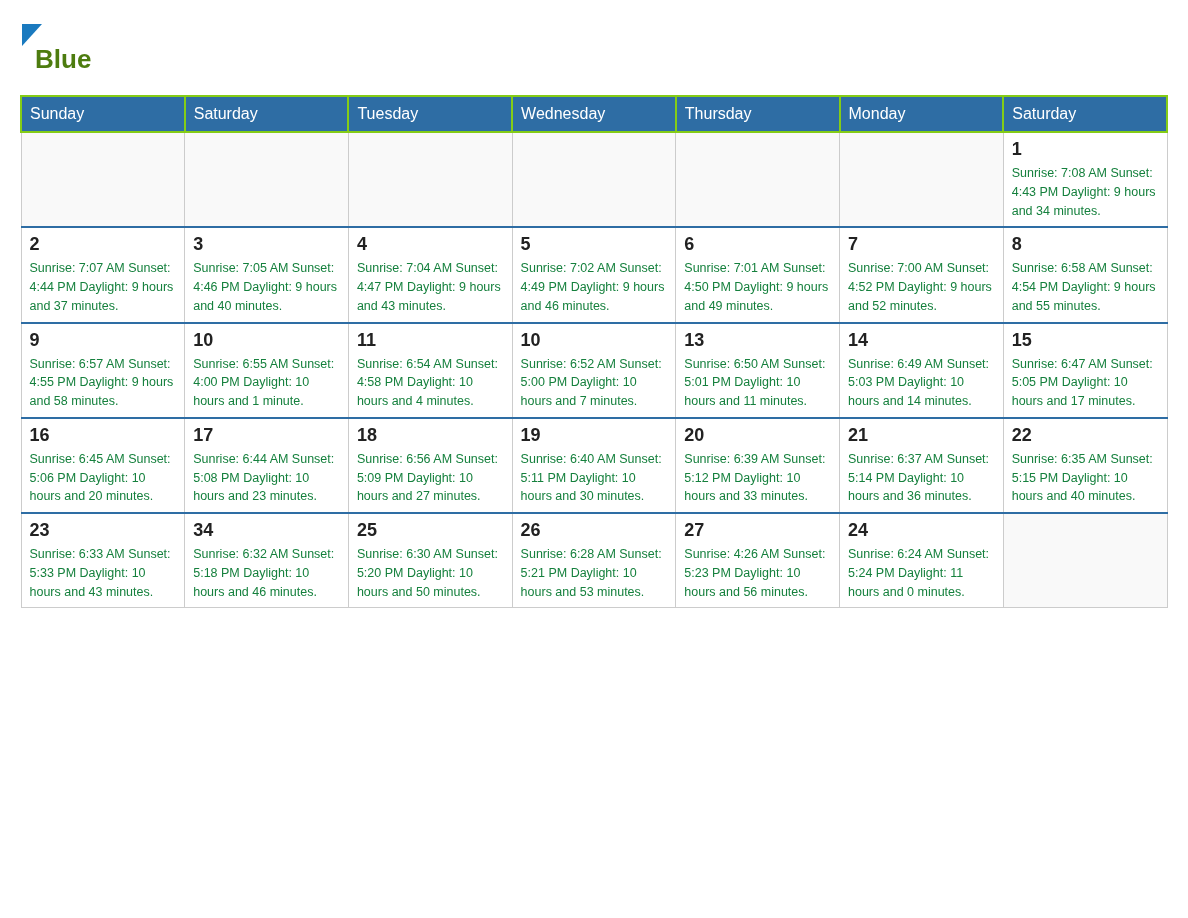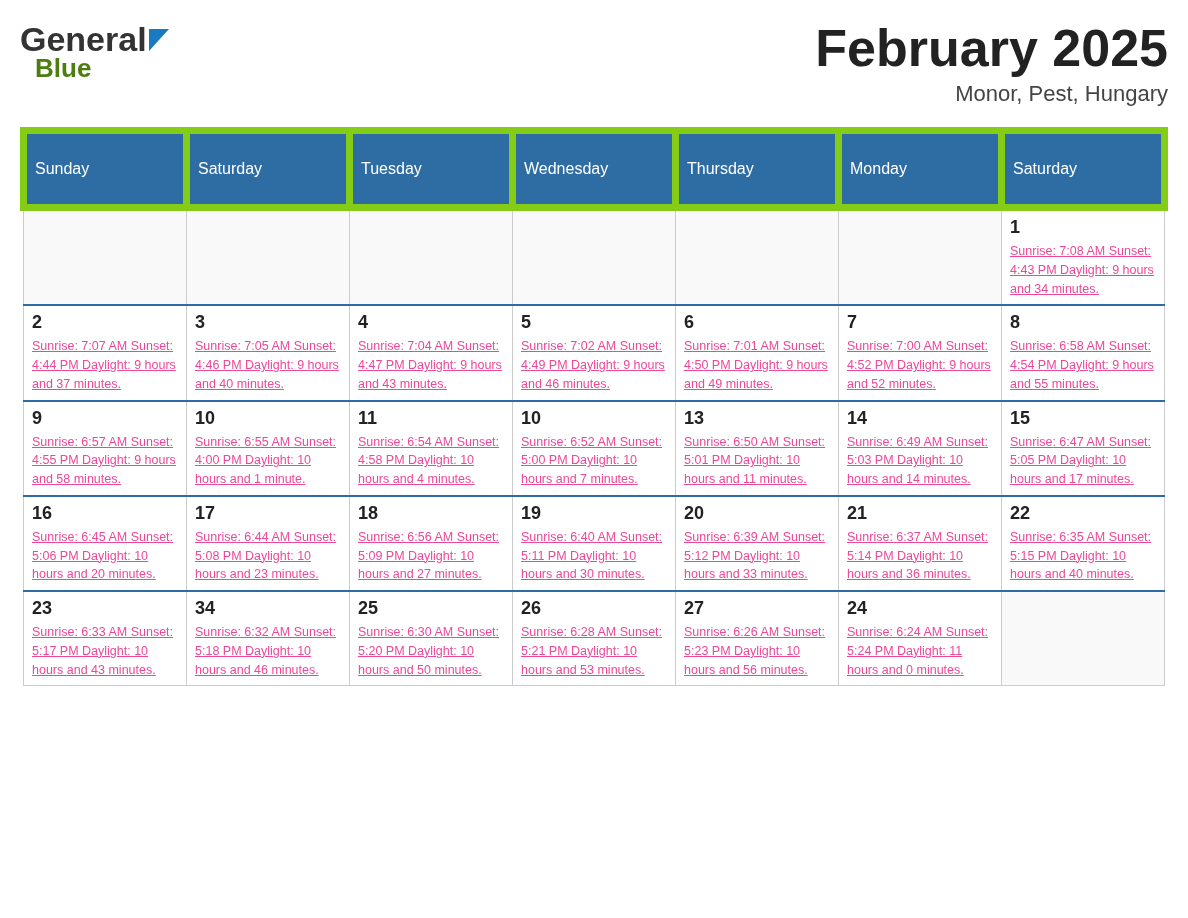--- a/index.html
+++ b/index.html
@@ -35,25 +35,25 @@
       color: #444;
       margin-top: 4px;
     }
     .calendar {
       width: 100%;
       border-collapse: collapse;
     }
     .calendar th {
       background-color: #2e6da4;
       color: #fff;
-      padding: 26px 8px;
+      padding: 8px 8px;
       font-size: 16px;
       font-weight: normal;
       text-align: left;
-      border: 7px solid #84cc16;
+      border: 2px solid #84cc16;
     }
     .calendar td {
       vertical-align: top;
       padding: 6px 8px;
       border: 1px solid #ccc;
       border-top: 2px solid #2e6da4;
       font-size: 12.5px;
       color: #333;
       width: calc(100% / 7);
       min-height: 110px;
@@ -64,42 +64,36 @@
     .day-number {
       font-size: 18px;
       font-weight: bold;
       color: #222;
       margin-bottom: 4px;
       display: block;
     }
     .day-info {
       font-size: 12.5px;
       line-height: 1.5;
-      color: #ec4899;
-      text-decoration: underline;
+      color: #15803d;
     }
   </style>
 </head>
 <body>
 
 <div class="header">
   <div class="logo">
     <div style="display:flex; align-items:center;">
-      <span style="font-size:34px; font-weight:bold; color:#333; font-family:Arial;">General</span>
       <span style="display:inline-block; margin-left:2px; margin-top:4px;">
         <svg width="20" height="22" viewBox="0 0 20 22">
           <polygon points="0,0 20,0 0,22" fill="#1a7abf"></polygon>
         </svg>
       </span>
     </div>
     <div style="font-size:26px; font-weight:bold; color:#4d7c0f; font-family:Arial; margin-top:-6px; margin-left:15px;">Blue</div>
-  </div>
-  <div class="title-block">
-    <div class="month-title">February 2025</div>
-    <div class="location">Monor, Pest, Hungary</div>
   </div>
 </div>
 
 <table class="calendar">
   <thead>
     <tr>
     <th>Sunday</th>
         <th>Saturday</th>
         <th>Tuesday</th>
         <th>Wednesday</th>
@@ -274,21 +268,21 @@
           <div class="day-info">Sunrise: 6:35 AM
 Sunset: 5:15 PM
 Daylight: 10 hours
 and 40 minutes.</div>
         </td>
       </tr>
       <tr>
         <td>
           <span class="day-number">23</span>
           <div class="day-info">Sunrise: 6:33 AM
-Sunset: 5:17 PM
+Sunset: 5:33 PM
 Daylight: 10 hours
 and 43 minutes.</div>
         </td>
         <td>
           <span class="day-number">34</span>
           <div class="day-info">Sunrise: 6:32 AM
 Sunset: 5:18 PM
 Daylight: 10 hours
 and 46 minutes.</div>
         </td>
@@ -301,21 +295,21 @@
         </td>
         <td>
           <span class="day-number">26</span>
           <div class="day-info">Sunrise: 6:28 AM
 Sunset: 5:21 PM
 Daylight: 10 hours
 and 53 minutes.</div>
         </td>
         <td>
           <span class="day-number">27</span>
-          <div class="day-info">Sunrise: 6:26 AM
+          <div class="day-info">Sunrise: 4:26 AM
 Sunset: 5:23 PM
 Daylight: 10 hours
 and 56 minutes.</div>
         </td>
         <td>
           <span class="day-number">24</span>
           <div class="day-info">Sunrise: 6:24 AM
 Sunset: 5:24 PM
 Daylight: 11 hours
 and 0 minutes.</div>

